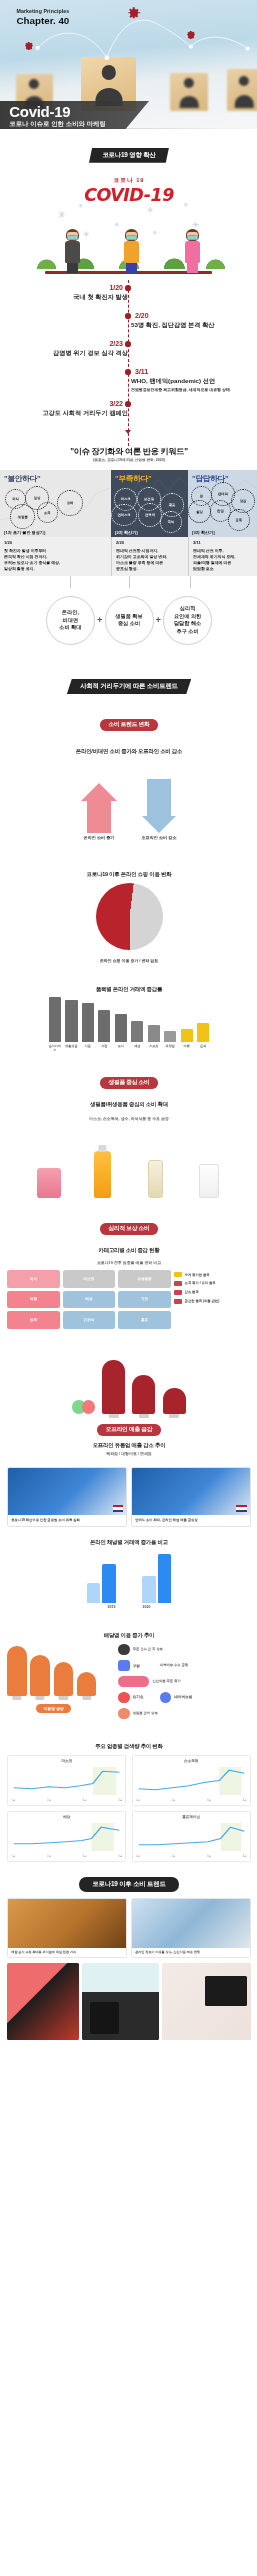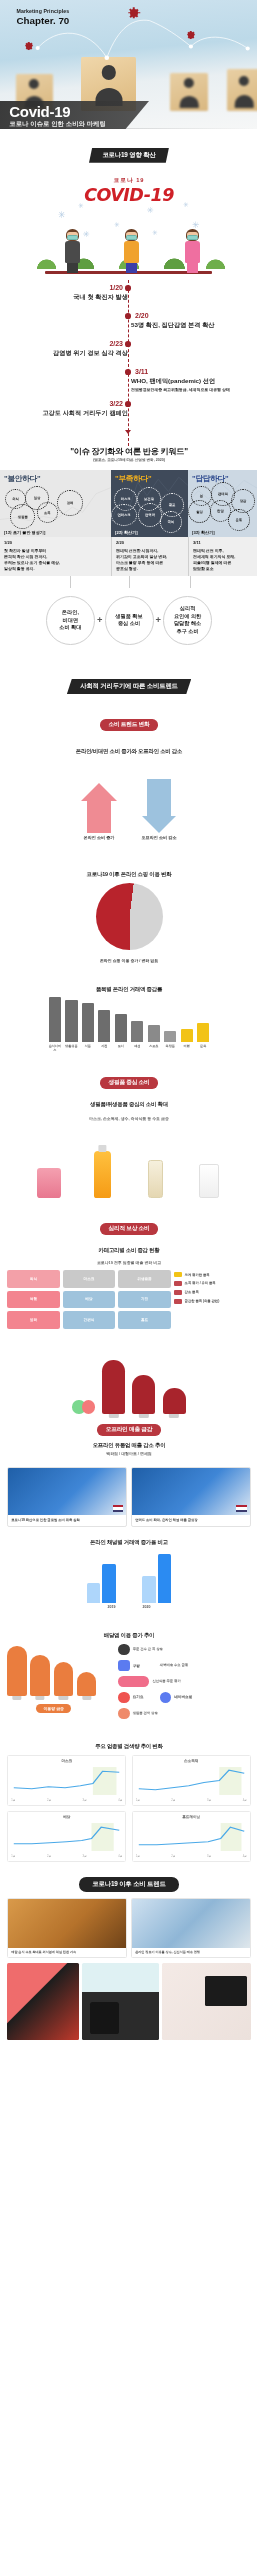--- a/index.html
+++ b/index.html
@@ -302,21 +302,21 @@
         <i></i>
         <i></i>
       </div>
     <div class="virus" style="left:188px;top:32px;width:5.7px;height:5.7px;">
         <i></i>
         <i></i>
       </div>
 
     <div class="hero-label">
       <div class="kicker">Marketing Principles</div>
-      <div class="chapter">Chapter. 70</div>
+      <div class="chapter">Chapter. 40</div>
     </div>
 
     <div class="titleband">
       <div class="t-main">Covid-19</div>
       <div class="t-sub">코로나 이슈로 인한 소비와 마케팅</div>
     </div>
     <div class="hero-shadow"></div>
   </div>
 
   <div class="sp36"></div>

